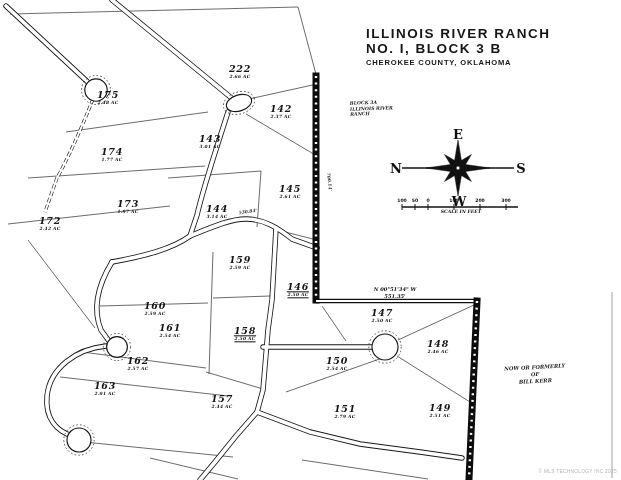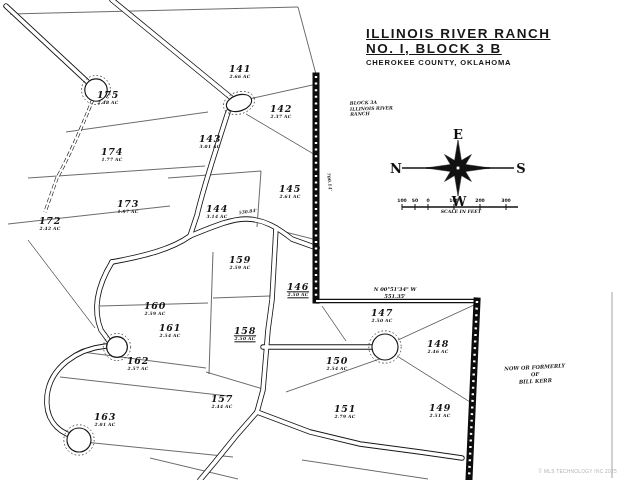--- a/index.html
+++ b/index.html
@@ -24,21 +24,21 @@
   .compass-star{fill:#111;stroke:#111;stroke-width:.5;}
   .compass-hub{fill:#fff;stroke:#111;stroke-width:.8;}
   .scale-line{stroke:#111;stroke-width:1.6;}
   .scale-tick{stroke:#111;stroke-width:1;}
   .scale-num{font:700 4.6px "DejaVu Sans",sans-serif;fill:#111;text-anchor:middle;}
   .dim{font:italic 600 4.4px "DejaVu Serif",serif;fill:#333;text-anchor:middle;}
   .edge-gray{stroke:#9a9a9a;stroke-width:.9;}
   
   .abs{position:absolute;}
   .title-block{left:366px;top:26px;line-height:1.05;white-space:nowrap;}
-  .title-l1,.title-l2{font:700 13.5px "Liberation Sans",sans-serif;letter-spacing:1.5px;text-decoration:underline;}
+  .title-l1,.title-l2{font:700 13.5px "Liberation Sans",sans-serif;letter-spacing:1.5px;}
   .title-l3{font:700 7.6px "Liberation Sans",sans-serif;letter-spacing:.8px;margin-top:2px;}
   .block-note{left:350px;top:100px;font:italic 600 4.6px "DejaVu Serif",serif;line-height:1.2;color:#222;transform:rotate(-2deg);}
   .bearing-note{left:352px;top:286px;width:86px;text-align:center;
     font:italic 700 5.2px "DejaVu Serif",serif;line-height:1.25;color:#111;}
   .owner-note{left:496px;top:364px;width:78px;text-align:center;
     font:italic 600 5.2px "DejaVu Serif",serif;line-height:1.3;color:#222;transform:rotate(-3deg);}
   .watermark{right:4px;bottom:6px;font:400 4.8px "Liberation Sans",sans-serif;color:#b5b5b5;letter-spacing:.3px;}
   .compass-letter{position:absolute;font:700 13px "DejaVu Serif",serif;color:#0d0d0d;transform:translate(-50%,-50%);}
   .scale-caption{left:425px;top:209px;width:72px;text-align:center;font:italic 700 4.6px "DejaVu Serif",serif;color:#111;}
   
@@ -151,21 +151,21 @@
       <text x="428" y="201.5" class="scale-num">0</text>
       <text x="454" y="201.5" class="scale-num">100</text>
       <text x="480" y="201.5" class="scale-num">200</text>
       <text x="506" y="201.5" class="scale-num">300</text>
       <text transform="translate(248,213) rotate(-8)" class="dim">530.84'</text>
       <text transform="translate(328,182) rotate(83)" class="dim">700.14'</text>
     </svg>
 
   <div id="lots-layer" class="abs" style="left:0;top:0;width:621px;height:480px;">
       <div class="lot" style="left: 240px; top: 72px;">
-        <span class="num">141</span>
+        <span class="num">222</span>
         <span class="ac">2.66 AC</span>
       </div>
       <div class="lot" style="left: 281px; top: 112px;">
         <span class="num">142</span>
         <span class="ac">2.37 AC</span>
       </div>
       <div class="lot" style="left: 210px; top: 142px;">
         <span class="num">143</span>
         <span class="ac">3.01 AC</span>
       </div>
@@ -218,21 +218,21 @@
         <span class="ac">2.59 AC</span>
       </div>
       <div class="lot" style="left: 170px; top: 331px;">
         <span class="num">161</span>
         <span class="ac">2.54 AC</span>
       </div>
       <div class="lot" style="left: 138px; top: 364px;">
         <span class="num">162</span>
         <span class="ac">2.57 AC</span>
       </div>
-      <div class="lot" style="left: 105px; top: 389px; margin-top: 31px;">
+      <div class="lot" style="left: 105px; top: 389px;">
         <span class="num">163</span>
         <span class="ac">2.01 AC</span>
       </div>
       <div class="lot" style="left: 50px; top: 224px;">
         <span class="num">172</span>
         <span class="ac">2.42 AC</span>
       </div>
       <div class="lot" style="left: 128px; top: 207px;">
         <span class="num">173</span>
         <span class="ac">1.97 AC</span>

